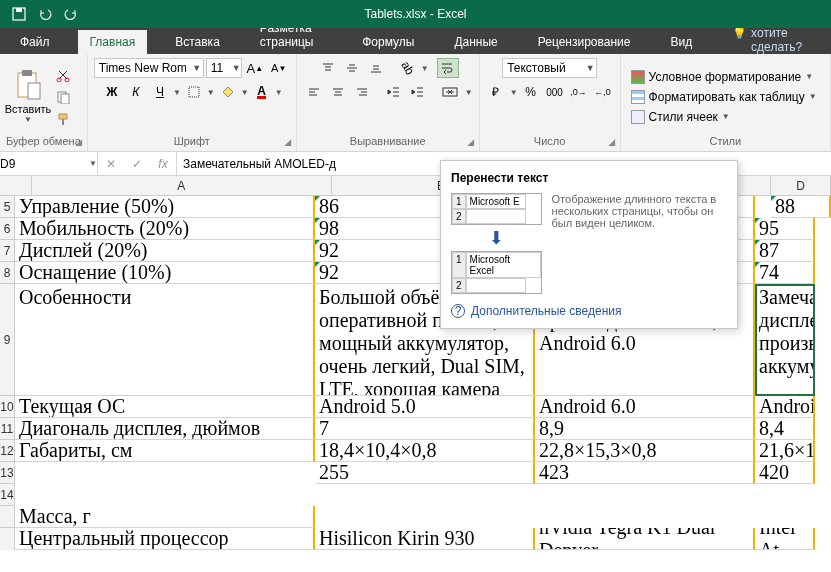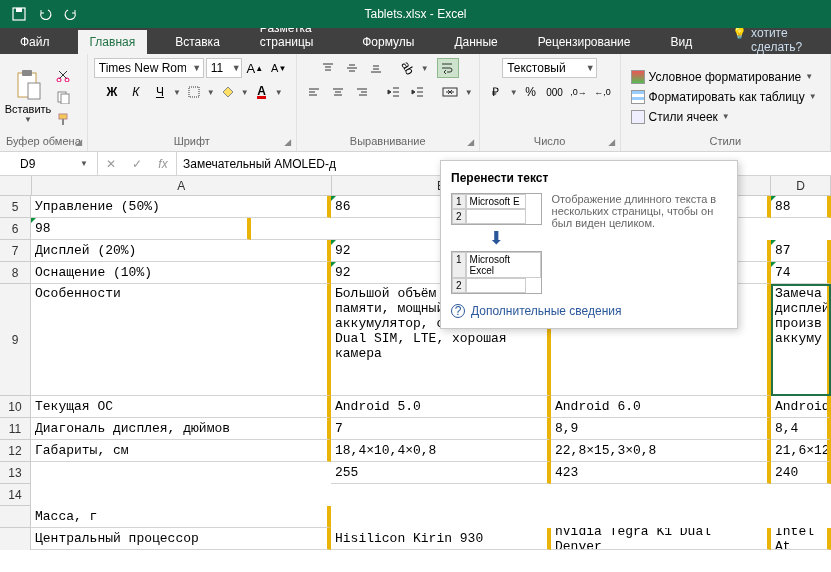--- a/index.html
+++ b/index.html
@@ -22,35 +22,35 @@
 .row{display:flex;gap:2px;align-items:center}
 .font-box{display:flex;flex-direction:column;gap:4px}
 .combo{display:flex;align-items:center;border:1px solid #c8c8c8;background:#fff;height:20px}
 .combo input{border:none;outline:none;padding:0 4px;width:100%;font-size:12px}
 .combo .dd{width:14px;text-align:center;color:#555;font-size:9px}
 .launcher{position:absolute;right:2px;bottom:2px;width:12px;height:12px;font-size:9px;color:#888;cursor:pointer;text-align:center}
 .styles-col{display:flex;flex-direction:column;gap:2px}
 .styles-col .item{display:flex;align-items:center;gap:4px;padding:2px 4px;cursor:pointer;white-space:nowrap}
 .mini-icon{width:14px;height:14px;border:1px solid #999;display:inline-block}
 .formula-bar{height:24px;border-bottom:1px solid #d4d4d4;display:flex;align-items:center;background:#fff}
-.name-box{width:98px;border-right:1px solid #d4d4d4;display:flex;align-items:center;padding:0 20px;height:100%}
+.name-box{width:98px;border-right:1px solid #d4d4d4;display:flex;align-items:center;padding:0 0;height:100%}
 .name-box input{border:none;outline:none;width:60px;font-size:12px}
 .fb-btns{display:flex;border-right:1px solid #d4d4d4;height:100%}
 .fb-btn{width:26px;display:flex;align-items:center;justify-content:center;color:#999;cursor:pointer}
 .formula-input{flex:1;padding:0 6px;overflow:hidden;white-space:nowrap}
 .sheet{position:relative}
 .col-headers{display:flex;height:20px;background:#f3f3f3;border-bottom:1px solid #ccc}
 .corner{width:32px;border-right:1px solid #ccc;background:#f3f3f3}
 .ch{border-right:1px solid #ccc;text-align:center;line-height:20px;font-size:12px;color:#333}
 .grid-body{display:flex}
 .row-headers{display:flex;flex-direction:column;width:32px;background:#f3f3f3;border-right:1px solid #ccc}
 .rh{border-bottom:1px solid #ccc;text-align:center;font-size:12px;color:#333;display:flex;align-items:center;justify-content:center}
 .cells{position:relative}
 .gr{display:flex}
-.cell{border-right:4px solid #eab308;border-bottom:1px solid #d4d4d4;padding:2px 4px;font-family:Liberation Mono, monospace;font-size:13px;overflow:hidden;display:flex;align-items:center;position:relative}
+.cell{border-right:2px solid #eab308;border-bottom:1px solid #d4d4d4;padding:2px 4px;font-family:Liberation Serif, serif;font-size:20px;overflow:hidden;display:flex;align-items:center;position:relative}
 .cell.sel{outline:2px solid #217346;outline-offset:-2px;z-index:2}
 .cell .tri{position:absolute;left:0;top:0;width:0;height:0;border-left:5px solid #0a8f3c;border-bottom:5px solid transparent}
 .tooltip{position:absolute;left:440px;top:160px;width:298px;background:#fff;border:1px solid #c8c8c8;box-shadow:2px 2px 8px rgba(0,0,0,.2);padding:10px;z-index:50;font-family:"Segoe UI"}
 .tooltip h4{font-size:12px;font-weight:bold;margin-bottom:8px}
 .tooltip .demo{display:flex;gap:10px;align-items:flex-start}
 .tooltip .mini-grid{border:1px solid #aaa}
 .tooltip .mini-grid .mrow{display:flex}
 .tooltip .mini-grid .mc{border:1px solid #ccc;font-size:10px;padding:1px 3px;min-width:12px;background:#fff}
 .tooltip .desc{font-size:11px;color:#666;flex:1}
 .tooltip .arrow{text-align:center;color:#2a579a;font-size:18px;margin:2px 0}
@@ -341,23 +341,24 @@
         <div class="rh" style="height: 22px;">12</div>
         <div class="rh" style="height: 22px;">13</div>
         <div class="rh" style="height: 22px;">14</div>
         <div class="rh" style="height: 22px;"></div>
       </div>
     <div class="cells" id="cells">
         <div class="gr">
           <div class="cell" style="width: 300px; height: 22px;">Управление (50%)</div>
           <div class="cell" style="width: 220px; height: 22px;">86<span class="tri"></span></div>
           <div class="cell" style="width: 220px; height: 22px;"></div>
-          <div class="cell" style="width: 60px; height: 22px;">88<span class="tri"></span></div>
-        </div>
-        <div class="gr">
+          <div class="cell" style="width: 60px; height: 22px; margin-left: 16px;">88<span class="tri"></span></div>
+        </div>
+        <div class="gr">
+          <div class="cell" style="width: 300px; height: 22px;">Мобильность (20%)</div>
           <div class="cell" style="width: 220px; height: 22px;">98<span class="tri"></span></div>
           <div class="cell" style="width: 220px; height: 22px;"></div>
           <div class="cell" style="width: 60px; height: 22px;">95<span class="tri"></span></div>
         </div>
         <div class="gr">
           <div class="cell" style="width: 300px; height: 22px;">Дисплей (20%)</div>
           <div class="cell" style="width: 220px; height: 22px;">92<span class="tri"></span></div>
           <div class="cell" style="width: 220px; height: 22px;"></div>
           <div class="cell" style="width: 60px; height: 22px;">87<span class="tri"></span></div>
         </div>
@@ -391,21 +392,21 @@
         <div class="gr">
           <div class="cell" style="width: 300px; height: 22px;">Габариты, см</div>
           <div class="cell" style="width: 220px; height: 22px;">18,4×10,4×0,8</div>
           <div class="cell" style="width: 220px; height: 22px;">22,8×15,3×0,8</div>
           <div class="cell" style="width: 60px; height: 22px;">21,6×12</div>
         </div>
         <div class="gr">
           <div class="cell" style="width: 300px; height: 22px; margin-top: 44px;">Масса, г</div>
           <div class="cell" style="width: 220px; height: 22px;">255</div>
           <div class="cell" style="width: 220px; height: 22px;">423</div>
-          <div class="cell" style="width: 60px; height: 22px;">240</div>
+          <div class="cell" style="width: 60px; height: 22px;">420</div>
         </div>
         <div class="gr">
           <div class="cell" style="width: 300px; height: 22px;">Центральный процессор</div>
           <div class="cell" style="width: 220px; height: 22px;">Hisilicon Kirin 930</div>
           <div class="cell" style="width: 220px; height: 22px;">nVidia Tegra K1 Dual Denver</div>
           <div class="cell" style="width: 60px; height: 22px;">Intel At</div>
         </div>
       </div>
   </div>
 </div>

